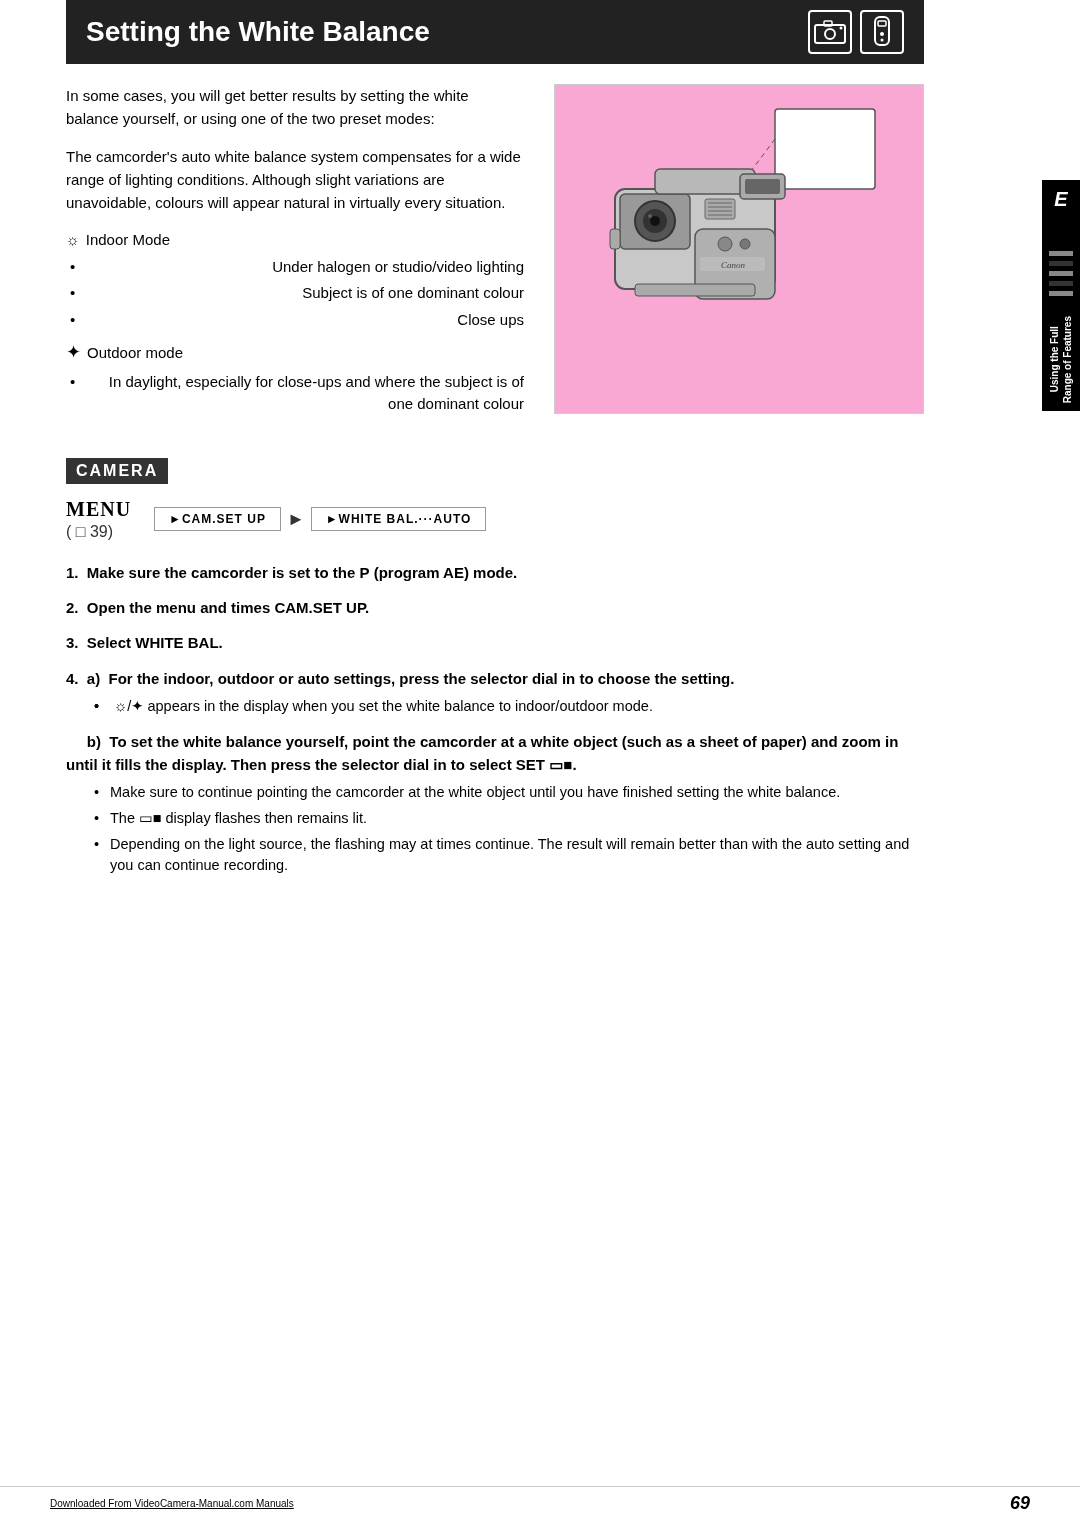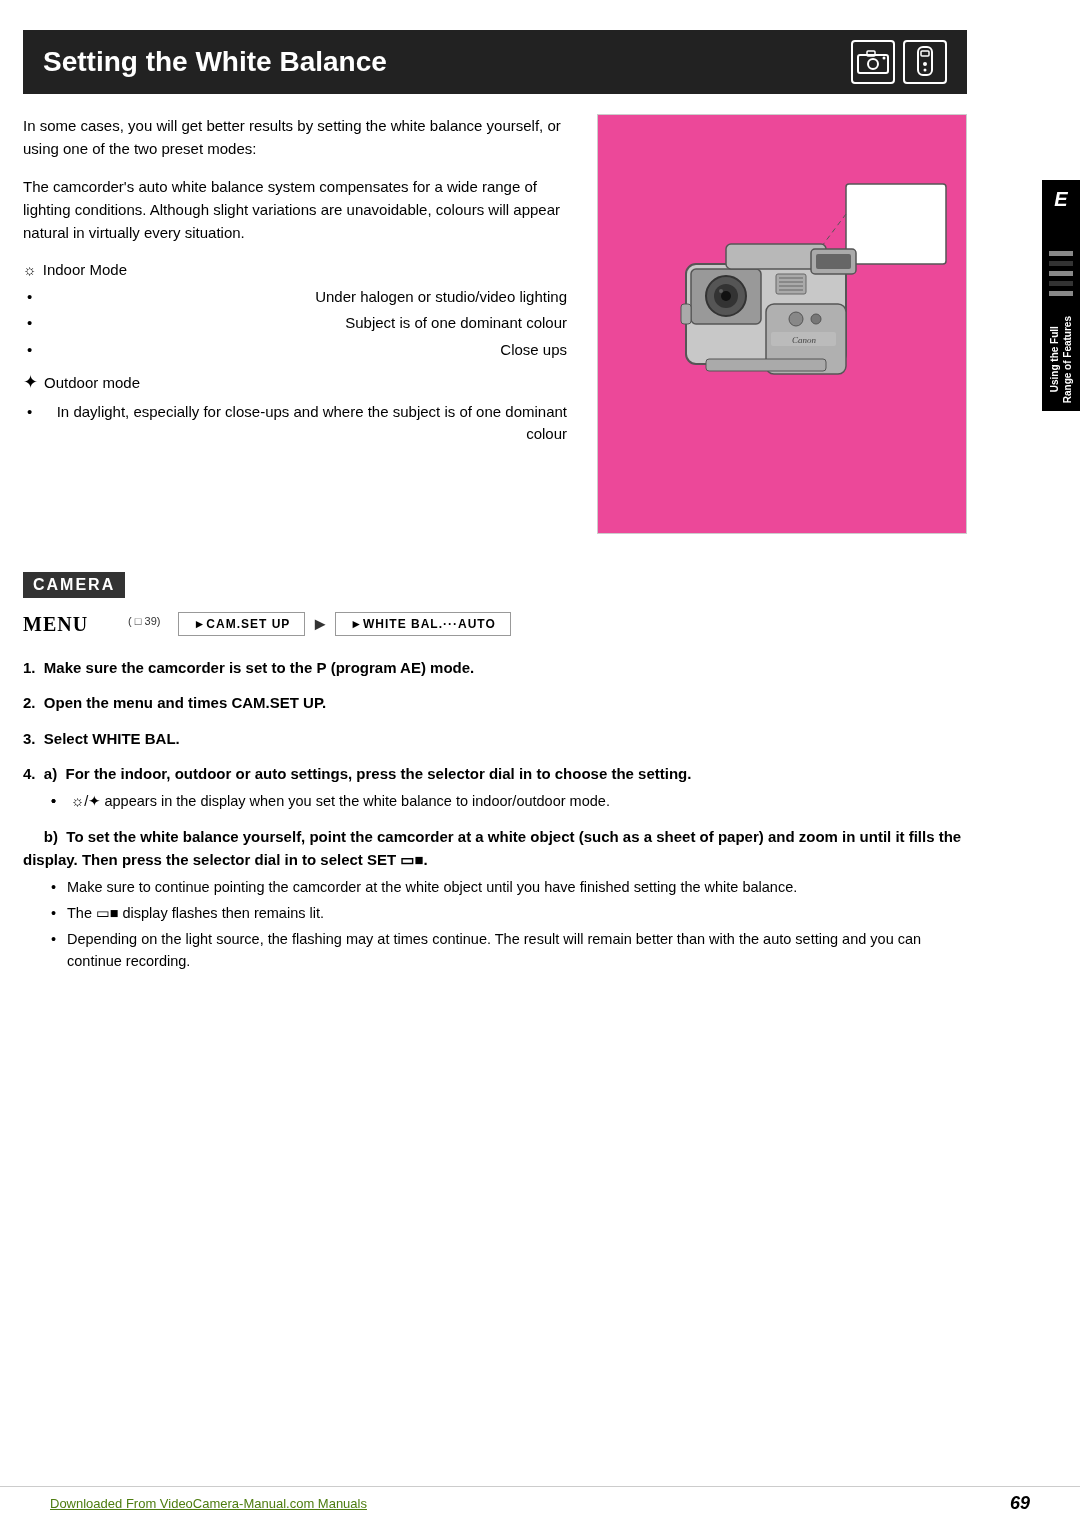--- a/index.html
+++ b/index.html
@@ -50,22 +50,21 @@
       width: 24px;
       height: 5px;
       background: #888;
     }
     .right-tab-line.dark {
       background: #333;
     }
 
     
     .main-content {
-      margin: 0 23px;
-      padding-top: 30px;
+      margin: 0 66px;
       padding-right: 50px;
     }
 
     
     .page-header {
       background: #222;
       color: #fff;
       padding: 10px 20px;
       margin: 0 0 20px 0;
       display: flex;
@@ -130,26 +129,26 @@
       font-size: 15px;
     }
     .sub-list {
       margin-left: 20px;
       text-align: right;
     }
 
     .camcorder-image {
       width: 370px;
       min-width: 370px;
-      height: 420px;
-      background: #ec4899;
+      height: 330px;
+      background: #f9a8d4;
       border: 1px solid #ccc;
       display: flex;
       align-items: center;
-      justify-content: flex-end;
+      justify-content: flex-start;
       position: relative;
       overflow: hidden;
     }
 
     
     .cam-svg {
       width: 340px;
       height: 300px;
     }
 
@@ -169,34 +168,33 @@
     
     .menu-section {
       display: flex;
       align-items: center;
       gap: 0;
       margin-bottom: 20px;
       margin-top: 4px;
     }
     .menu-label-block {
       display: flex;
-      flex-direction: row;
+      flex-direction: column;
       align-items: flex-start;
       margin-right: 18px;
       min-width: 70px;
-      gap: 40px;
     }
     .menu-bold {
       font-size: 20px;
       font-weight: 900;
       letter-spacing: 1px;
       font-family: 'Times New Roman', serif;
     }
     .menu-ref {
-      font-size: 11px;
+      font-size: 16px;
       color: #333;
       margin-top: 2px;
     }
     .menu-arrow-box {
       display: flex;
       align-items: center;
       gap: 0;
     }
     .menu-step-box {
       border: 1px solid #999;
@@ -256,22 +254,22 @@
       left: 0;
       right: 0;
       display: flex;
       align-items: center;
       justify-content: space-between;
       padding: 0 50px;
       border-top: 1px solid #ccc;
       padding-top: 6px;
     }
     .footer-link {
-      color: #4d7c0f;
-      font-size: 13px;
+      color: #000000;
+      font-size: 10px;
     }
     .page-number {
       font-size: 18px;
       font-weight: bold;
       color: #000;
       font-style: italic;
     }
 
     
     .sun-symbol { font-size: 15px; }

